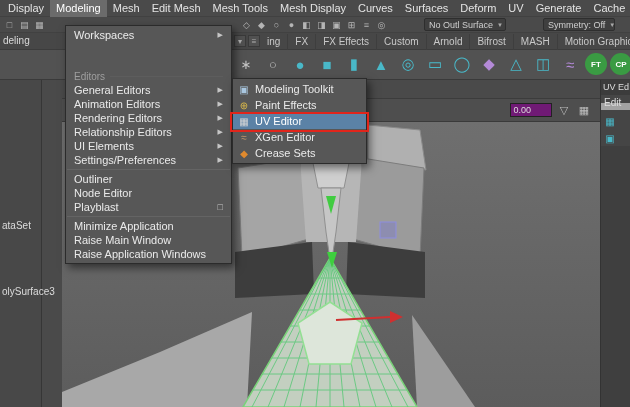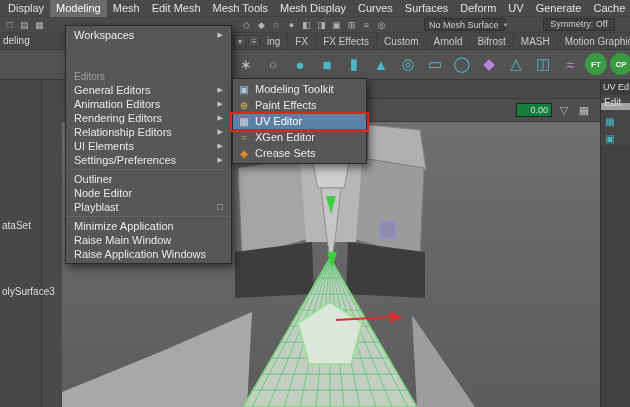--- a/index.html
+++ b/index.html
@@ -47,22 +47,22 @@
     display:flex;align-items:center;justify-content:center;}
   .lp-item{position:absolute;font-size:10px;color:#dcdcdc;white-space:nowrap;}
 
   
   .viewport{left:62px;top:80px;width:538px;height:327px;z-index:1;}
   .vp-titlebar{position:absolute;left:0;top:0;width:538px;height:19px;background:#4a4a4a;border-bottom:1px solid #3c3c3c;}
   .vp-toolbar{position:absolute;left:0;top:19px;width:538px;height:23px;background:#4e4e4e;border-bottom:1px solid #3a3a3a;
     display:flex;align-items:center;gap:4px;padding:0 8px;}
   .vp-ico{width:16px;height:16px;font-size:11px;color:#bdbdbd;}
   .vp-ico.teal{color:var(--icon-teal,#49b8c8);}
-  .vp-field{margin-left:auto;width:36px;height:14px;background:#15803d;border:1px solid #222;
-    font-size:9px;color:#dddddd;display:flex;align-items:center;justify-content:flex-end;padding:0 3px;}
+  .vp-field{margin-left:auto;width:36px;height:14px;background:#701a75;border:1px solid #222;
+    font-size:9px;color:#dddddd;display:flex;align-items:center;justify-content:flex-end;padding:0 20px;}
   .vp-canvas{position:absolute;left:0;top:42px;width:538px;height:285px;
     background:linear-gradient(#6f6f6f,#5c5c5c);overflow:hidden;}
   .vp-canvas svg{position:absolute;left:0;top:0;}
 
   
   .rightpanel{left:600px;top:80px;width:30px;height:327px;background:#454545;border-left:1px solid #333;z-index:6;}
   .rp-header{position:absolute;left:0;top:0;width:30px;height:15px;background:#3c3c3c;font-size:9px;color:#ddd;
     line-height:15px;padding-left:2px;white-space:nowrap;overflow:hidden;}
   .rp-menu{position:absolute;left:0;top:15px;width:30px;height:15px;font-size:10px;color:#ddd;line-height:15px;padding-left:3px;
     background:#464646;border-bottom:7px solid #a3a3a3;}
@@ -128,24 +128,24 @@
       <span class="icon sl-ico">○</span>
       <span class="icon sl-ico">●</span>
       <span class="icon sl-ico">◧</span>
       <span class="icon sl-ico">◨</span>
       <span class="icon sl-ico">▣</span>
       <span class="icon sl-ico">⊞</span>
       <span class="icon sl-ico">≡</span>
       <span class="icon sl-ico">◎</span>
     </div>
     <div class="sl-field" style="left:424px;width:82px;">
-      <span>No Mesh Surface</span>
+      <span>No Outl Surface</span>
       <span class="sl-caret">▼</span>
     </div>
-    <div class="sl-field" style="left:543px;width:72px;flex-direction:column;">
+    <div class="sl-field" style="left:543px;width:72px;">
       <span>Symmetry: Off</span>
       <span class="sl-caret">▼</span>
     </div>
   </div>
 
   <div class="tabsrow abs">
     <span class="menuset">deling</span>
     <span class="icon tab-mini" style="left:234px;">▾</span>
     <span class="icon tab-mini" style="left:248px;">≡</span>
     <div class="shelftabs">

